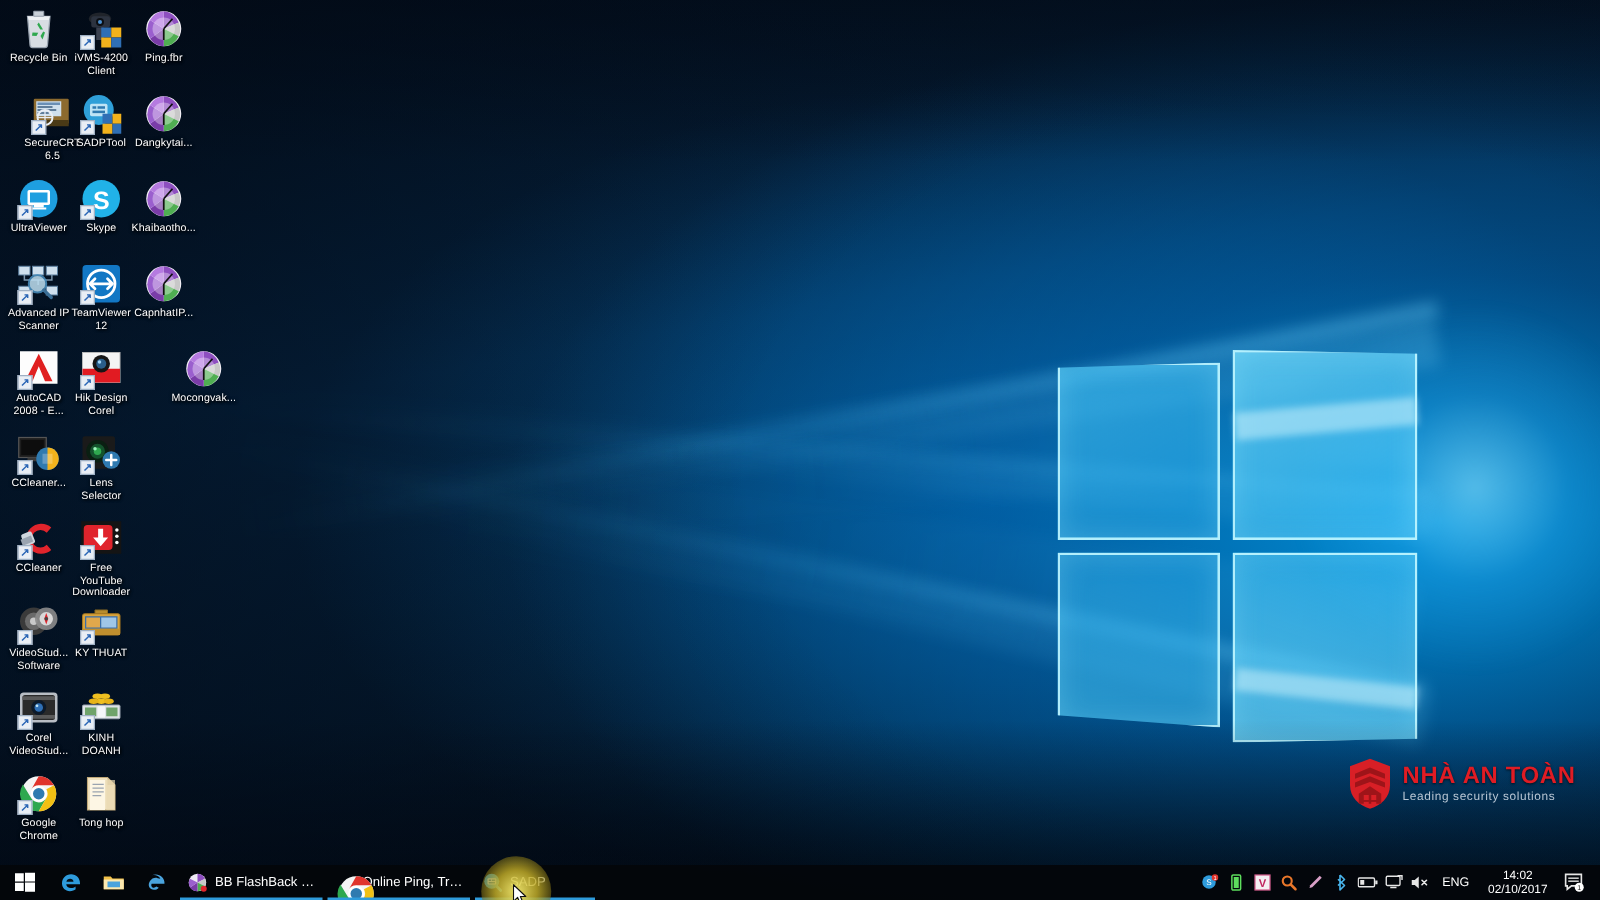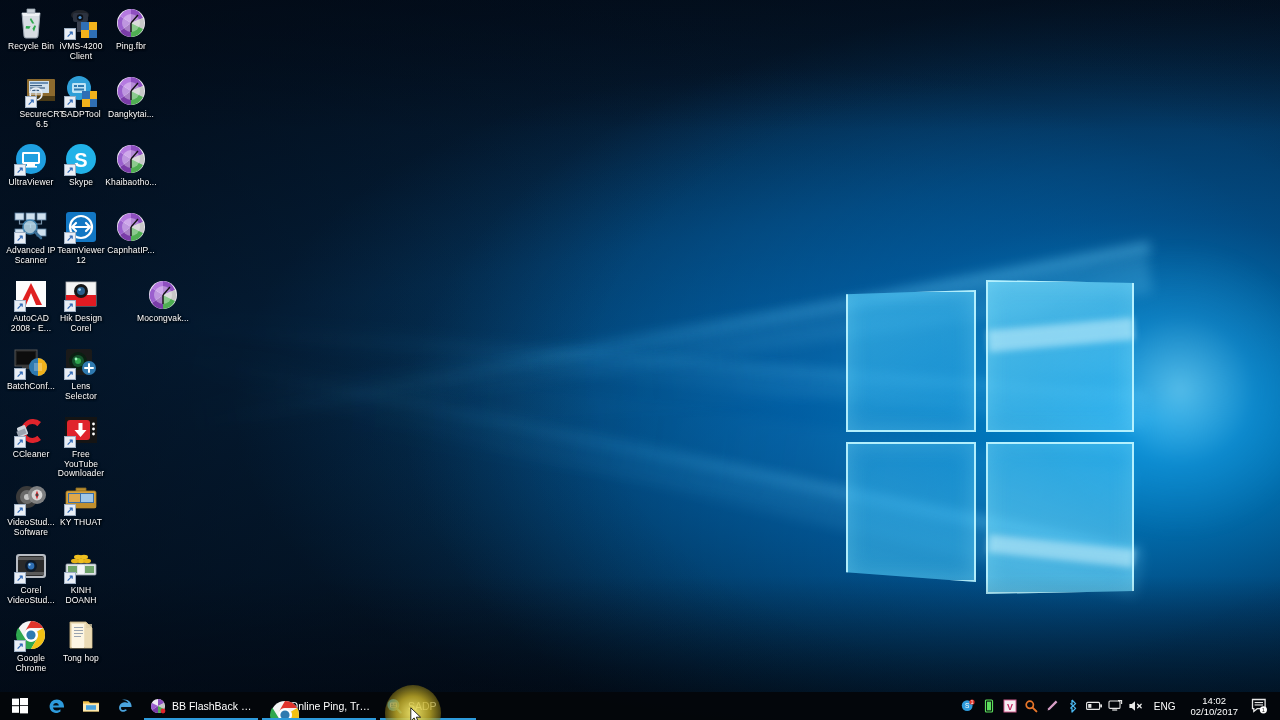--- a/index.html
+++ b/index.html
@@ -331,21 +331,21 @@
       </div>
       <div class="dicon" style="left: 5px; top: 346px;">
         <div class="glyph"><svg viewBox="0 0 34 34" width="34" height="34">
             <rect x="1" y="4" width="22" height="16" fill="#1d1d1d" stroke="#555" stroke-width="1"></rect>
             <rect x="3" y="6" width="18" height="12" fill="#0d0d0d"></rect>
             <rect x="8" y="20" width="8" height="3" fill="#3a3a3a"></rect>
             <circle cx="24" cy="21" r="9" fill="#2f7ab0"></circle>
             <path d="M24 12 L24 30 A9 9 0 0 0 24 12" fill="#f2b21c"></path>
             <path d="M20 17 l8 0 0 8 -8 0z" fill="#fff" opacity=".25"></path>
           </svg><span class="shortcut-arrow"></span></div>
-        <div class="lbl">BatchConf...</div>
+        <div class="lbl">CCleaner...</div>
       </div>
       <div class="dicon" style="left: 55px; top: 346px;">
         <div class="glyph"><svg viewBox="0 0 34 34" width="34" height="34">
             <rect x="2" y="3" width="26" height="26" rx="2" fill="#1a1a1a"></rect>
             <circle cx="14" cy="15" r="9" fill="#0a1f12"></circle>
             <circle cx="14" cy="15" r="6" fill="#14532d"></circle>
             <circle cx="14" cy="15" r="3" fill="#2fa84f"></circle>
             <circle cx="12" cy="13" r="1.4" fill="#9af5bb"></circle>
             <circle cx="25" cy="22" r="7" fill="#2f7ab0"></circle>
             <path d="M25 18v8M21 22h8" stroke="#fff" stroke-width="2" stroke-linecap="round"></path>
@@ -439,20 +439,38 @@
             <rect x="10" y="12" width="9" height="1" fill="#9aa4b0"></rect>
             <rect x="10" y="15" width="9" height="1" fill="#9aa4b0"></rect>
             <rect x="10" y="18" width="7" height="1" fill="#9aa4b0"></rect>
             <path d="M22 4l6 6h-6z" fill="#d8c49a"></path>
             <path d="M21 6h7v24h-7z" fill="#e8d8b0" opacity=".7"></path>
           </svg></div>
         <div class="lbl">Tong hop</div>
       </div>
     </div>
 
+  <div id="watermark">
+    <div id="wm-shield">
+      <svg viewBox="0 0 36 42" width="36" height="42">
+        <path d="M18 1 L34 7 V22 C34 32 27 38 18 41 C9 38 2 32 2 22 V7 Z" fill="#d81f26"></path>
+        <path d="M18 8 L30 13 L30 17 L18 12.5 L6 17 L6 13 Z" fill="#9e1419"></path>
+        <path d="M18 15 L30 20 L30 24 L18 19.5 L6 24 L6 20 Z" fill="#9e1419"></path>
+        <path d="M18 23 L27 29 V37 H9 V29 Z" fill="#9e1419"></path>
+        <rect x="13" y="30" width="4" height="4" fill="#d81f26"></rect>
+        <rect x="19" y="30" width="4" height="4" fill="#d81f26"></rect>
+        <rect x="13" y="35.5" width="4" height="3" fill="#d81f26"></rect>
+        <rect x="19" y="35.5" width="4" height="3" fill="#d81f26"></rect>
+      </svg>
+    </div>
+    <div id="wm-text">
+      <div id="wm-title">NHÀ AN TOÀN</div>
+      <div id="wm-sub">Leading security solutions</div>
+    </div>
+  </div>
 
   <div id="taskbar">
 
     <div id="start-btn">
       <svg width="16" height="16" viewBox="0 0 16 16">
         <rect x="0" y="0.6" width="7" height="6.6" fill="#fff"></rect>
         <rect x="8" y="0" width="8" height="7.2" fill="#fff"></rect>
         <rect x="0" y="8.2" width="7" height="6.6" fill="#fff"></rect>
         <rect x="8" y="8" width="8" height="7.4" fill="#fff"></rect>
       </svg>

